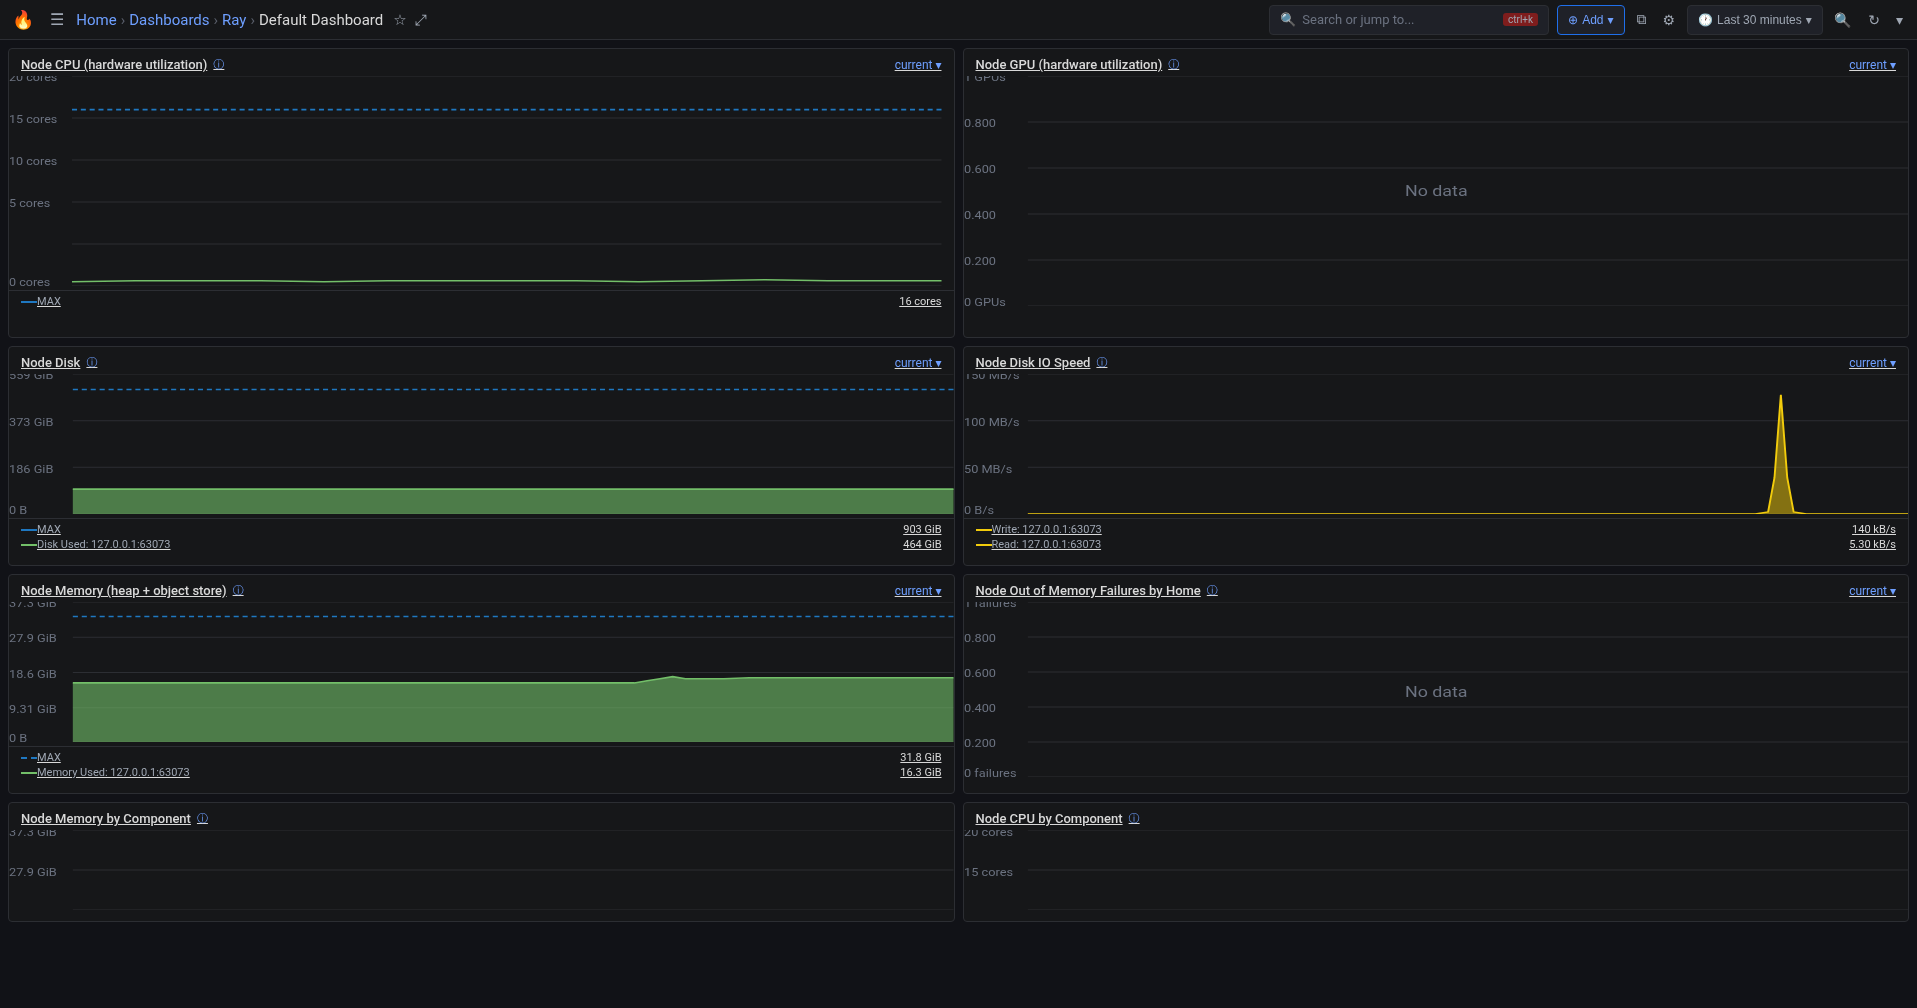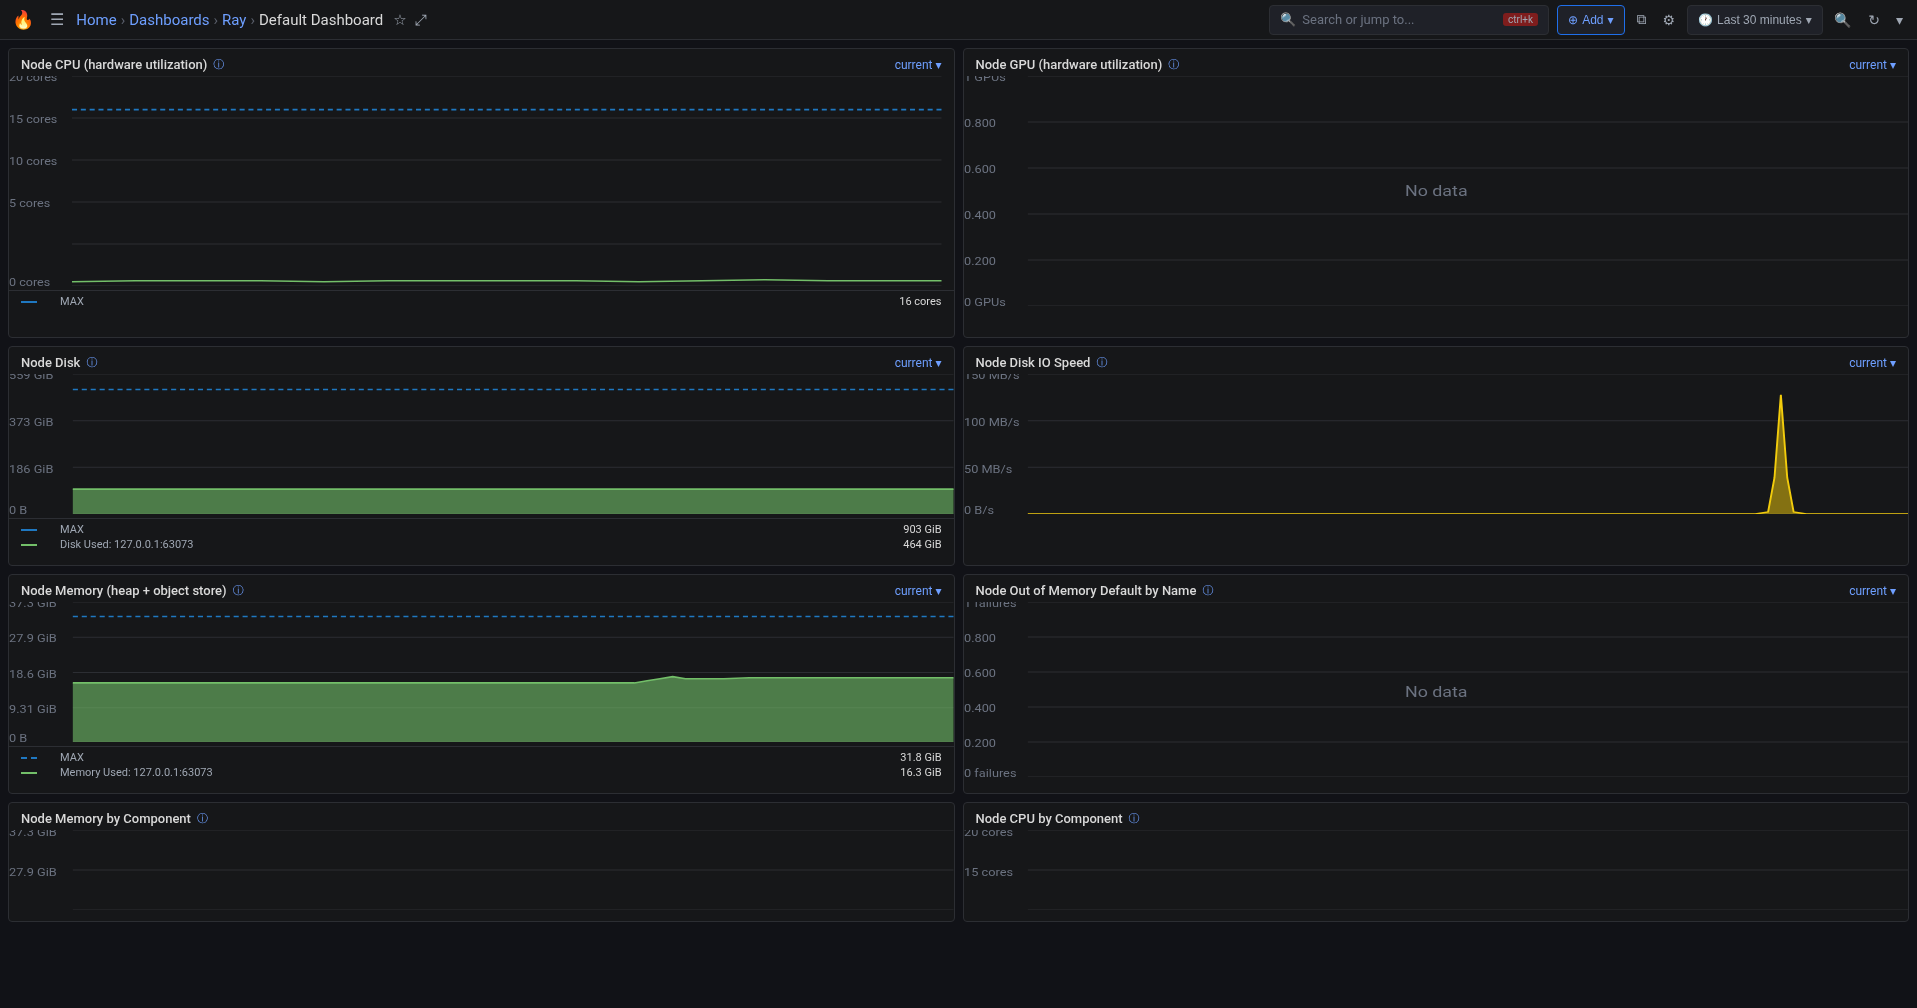--- a/index.html
+++ b/index.html
@@ -72,20 +72,21 @@
     .topbar-icon {
       color: #9fa7b3; font-size: 14px; cursor: pointer; padding: 4px;
     }
 
     
     .main-content {
       padding: 8px;
       display: grid;
       grid-template-columns: 1fr 1fr;
       gap: 8px;
+      text-decoration: underline;
     }
 
     
     .panel {
       background: #161719;
       border: 1px solid #2c2e33;
       border-radius: 4px;
       overflow: hidden;
       position: relative;
     }
@@ -107,21 +108,21 @@
     }
 
     
     .legend-area {
       display: flex; align-items: center; justify-content: space-between;
       padding: 4px 12px;
       border-top: 1px solid #2c2e33;
       margin-top: 4px;
     }
     .legend-item {
-      display: flex; align-items: center; gap: 23px;
+      display: flex; align-items: center; gap: 0;
       font-size: 11px; color: #9fa7b3;
     }
     .legend-line {
       width: 16px; height: 2px;
     }
     .legend-value {
       color: #d9d9d9; font-size: 11px;
     }
 
     
@@ -365,20 +366,38 @@
         <text x="400" y="148" fill="#6b7280" font-size="9" text-anchor="middle">17:20</text>
         <text x="450" y="148" fill="#6b7280" font-size="9" text-anchor="middle">17:22</text>
         <text x="500" y="148" fill="#6b7280" font-size="9" text-anchor="middle">17:24</text>
         <text x="550" y="148" fill="#6b7280" font-size="9" text-anchor="middle">17:26</text>
         <text x="600" y="148" fill="#6b7280" font-size="9" text-anchor="middle">17:28</text>
         <text x="650" y="148" fill="#6b7280" font-size="9" text-anchor="middle">17:30</text>
         <text x="700" y="148" fill="#6b7280" font-size="9" text-anchor="middle">17:32</text>
         <text x="730" y="148" fill="#6b7280" font-size="9" text-anchor="middle">17:34</text>
       </svg>
     </div>
+    <div class="legend-area">
+      <div style="display:flex;flex-direction:column;gap:2px;width:100%">
+        <div style="display:flex;justify-content:space-between;align-items:center">
+          <div class="legend-item">
+            <div class="legend-line" style="background:#f2cc0c;"></div>
+            <span>Write: 127.0.0.1:63073</span>
+          </div>
+          <span class="legend-value">140 kB/s</span>
+        </div>
+        <div style="display:flex;justify-content:space-between;align-items:center">
+          <div class="legend-item">
+            <div class="legend-line" style="background:#f2cc0c;border-top:2px dashed #f2cc0c;height:0;"></div>
+            <span>Read: 127.0.0.1:63073</span>
+          </div>
+          <span class="legend-value">5.30 kB/s</span>
+        </div>
+      </div>
+    </div>
   </div>
 
   <div class="panel" style="height:220px;">
     <div class="panel-header">
       <div class="panel-title">
         <span>Node Memory (heap + object store)</span>
         <span class="info-icon">ⓘ</span>
       </div>
       <div class="current-dropdown">current ▾</div>
     </div>
@@ -432,21 +451,21 @@
           </div>
           <span class="legend-value">16.3 GiB</span>
         </div>
       </div>
     </div>
   </div>
 
   <div class="panel" style="height:220px;">
     <div class="panel-header">
       <div class="panel-title">
-        <span>Node Out of Memory Default by Name</span>
+        <span>Node Out of Memory Failures by Home</span>
         <span class="info-icon">ⓘ</span>
       </div>
       <div class="current-dropdown">current ▾</div>
     </div>
     <div style="position:relative;height:175px;">
       <svg width="100%" height="100%" viewBox="0 0 740 165" preserveAspectRatio="none">
         <line x1="50" y1="0" x2="740" y2="0" class="grid-line"></line>
         <line x1="50" y1="33" x2="740" y2="33" class="grid-line"></line>
         <line x1="50" y1="66" x2="740" y2="66" class="grid-line"></line>
         <line x1="50" y1="99" x2="740" y2="99" class="grid-line"></line>

